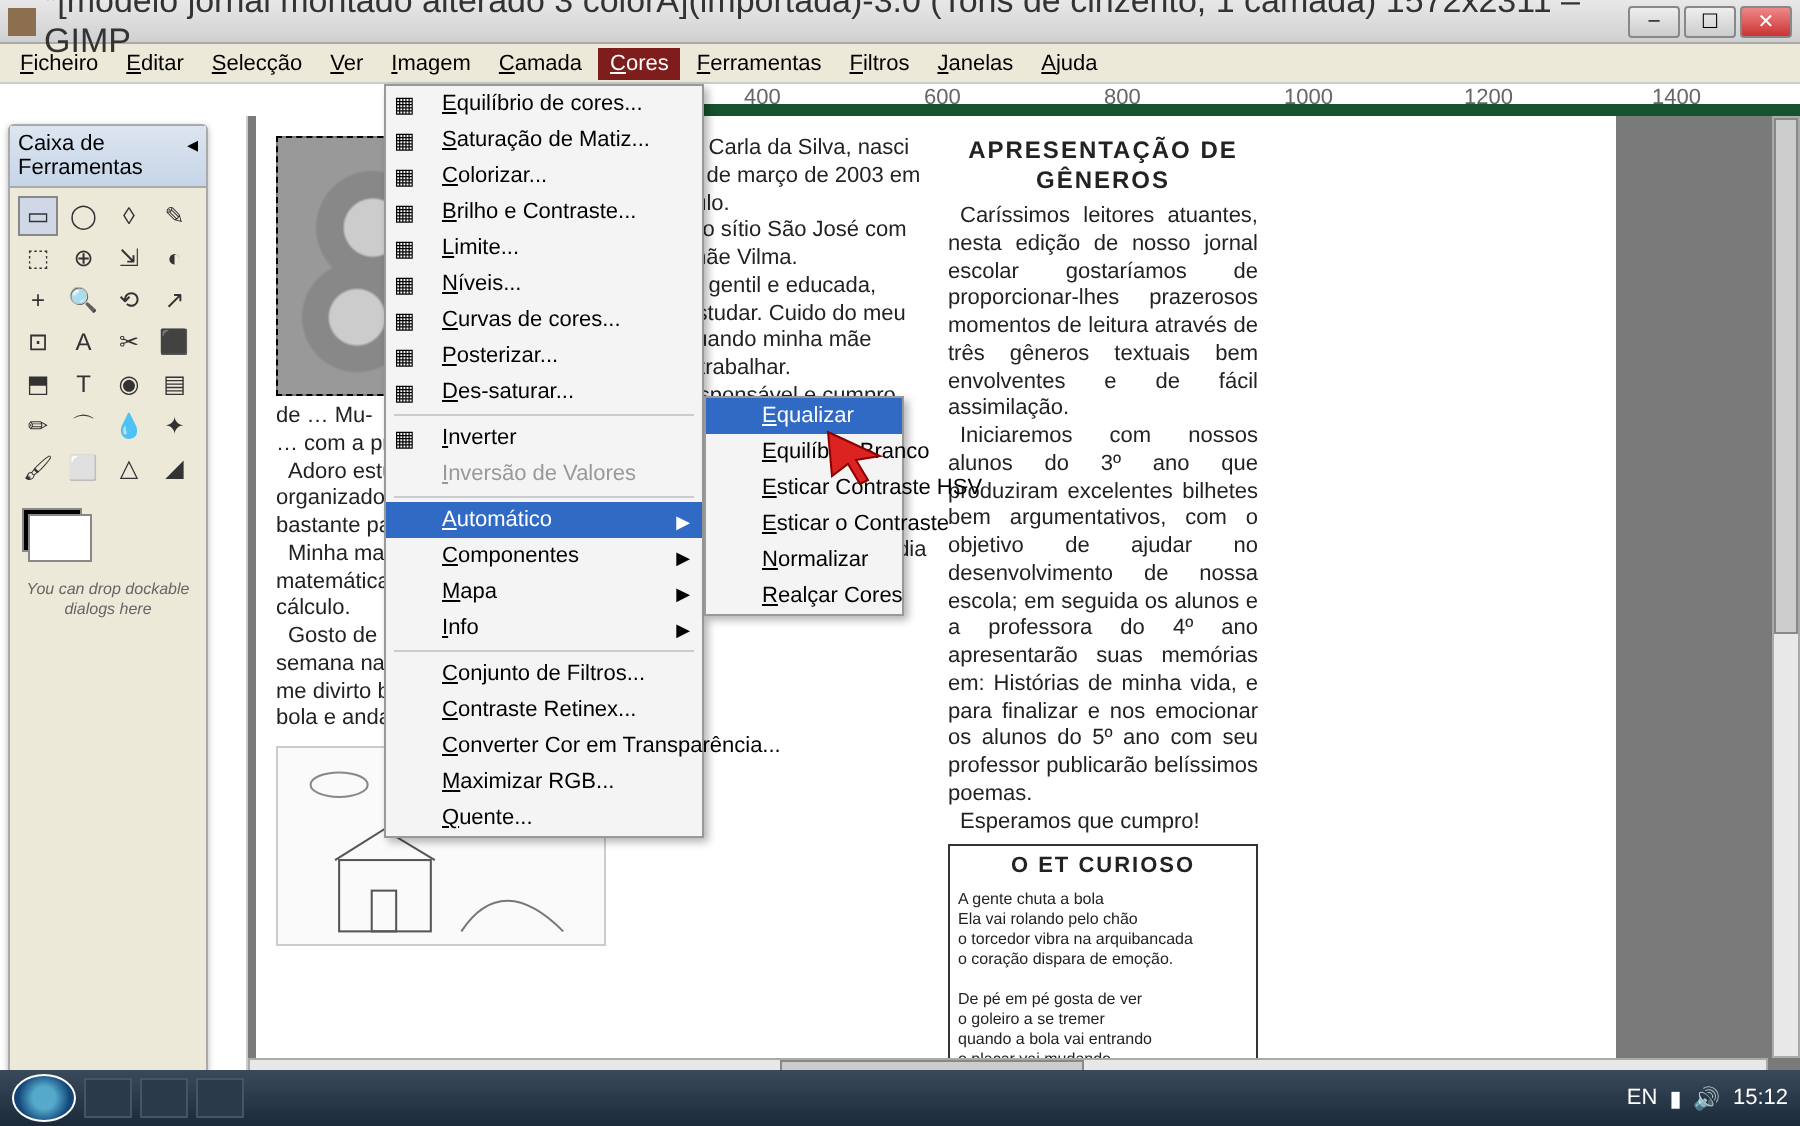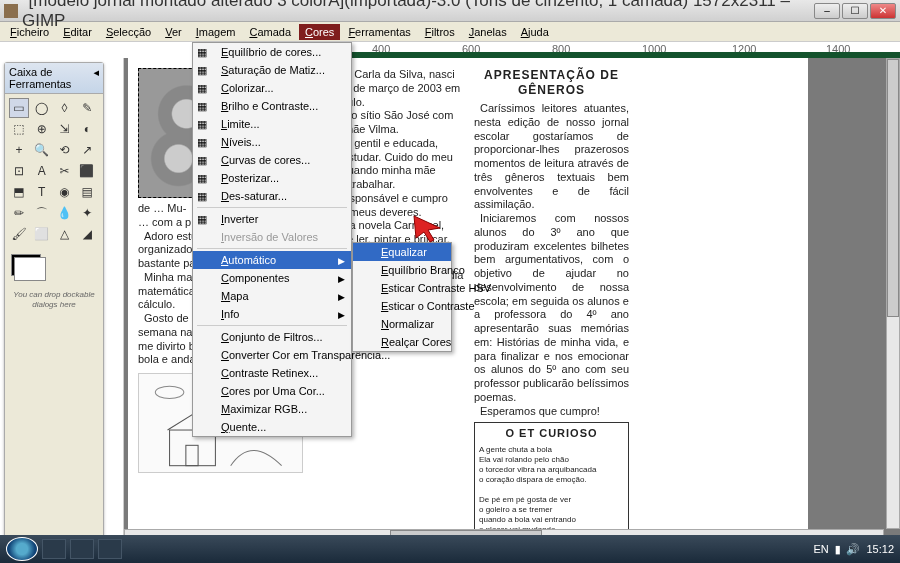--- a/index.html
+++ b/index.html
@@ -41,21 +41,21 @@
 .drawing { width:100%; height:100px; border:1px solid #ccc; margin-top:6px; background:#fafafa; position:relative;}
 .drawing svg{position:absolute;inset:0;}
 .menu { position:absolute; background:#f4f4f4; border:1px solid #999; box-shadow:2px 2px 4px rgba(0,0,0,0.3); z-index:100; }
 .menu-item { padding:3px 22px 3px 28px; white-space:nowrap; cursor:default; position:relative; font-size:11px;}
 .menu-item:hover,.menu-item.hl { background:#316ac5; color:#fff; }
 .menu-item.dis { color:#999; }
 .menu-sep { height:1px; background:#ccc; margin:2px 4px; }
 .menu-item .ico{position:absolute;left:4px;top:3px;width:14px;height:14px;}
 .menu-item .arrow{position:absolute;right:6px;top:5px;font-size:9px;}
 .menu1 { left:192px; top:42px; width:160px;}
-.menu2 { left:352px; top:198px; width:100px;margin-top:44px;}
+.menu2 { left:352px; top:198px; width:100px;}
 .cursor-arrow{position:absolute;left:412px;top:214px;z-index:200;pointer-events:none;}
 .statusbar { height:20px; background:#ece9d8; border-top:1px solid #aaa; display:flex; align-items:center; font-size:10px; padding:0 4px; gap:6px;}
 .statusbar .seg{border:1px inset #ccc;padding:1px 4px;}
 .taskbar { position:absolute; bottom:0; left:0; right:0; height:28px; background:linear-gradient(#3a4a5a,#1a2a3a); display:flex; align-items:center; padding:0 6px; gap:4px;}
 .startbtn { width:32px; height:24px; background:radial-gradient(circle,#5ac 30%,#147 70%); border-radius:50%; border:1px solid #fff;}
 .tbicon { width:24px; height:20px; background:#2a3a4a; border:1px solid #456; }
 .tray { margin-left:auto; color:#fff; font-size:10px; display:flex; align-items:center; gap:6px;}
 u{text-decoration:underline;}
 </style>
 </head>
@@ -227,23 +227,22 @@
     <div class="menu-sep"></div>
     <div class="menu-item"><span class="ico">▦</span><u>I</u>nverter</div>
     <div class="menu-item dis"><u>I</u>nversão de Valores</div>
     <div class="menu-sep"></div>
     <div class="menu-item hl"><u>A</u>utomático<span class="arrow">▶</span></div>
     <div class="menu-item"><u>C</u>omponentes<span class="arrow">▶</span></div>
     <div class="menu-item"><u>M</u>apa<span class="arrow">▶</span></div>
     <div class="menu-item"><u>I</u>nfo<span class="arrow">▶</span></div>
     <div class="menu-sep"></div>
     <div class="menu-item"><u>C</u>onjunto de Filtros...</div>
+    <div class="menu-item"><u>C</u>ontraste Retinex...</div>
     <div class="menu-item"><u>C</u>onverter Cor em Transparência...</div>
-    <div class="menu-item"><u>C</u>ontraste Retinex...</div>
-    <div class="menu-item"><u>C</u>ores por Uma Cor...</div>
     <div class="menu-item"><u>M</u>aximizar RGB...</div>
     <div class="menu-item"><u>Q</u>uente...</div>
   </div>
 <div class="menu menu2" id="menu2">
     <div class="menu-item hl"><u>E</u>qualizar</div>
     <div class="menu-item"><u>E</u>quilíbrio Branco</div>
     <div class="menu-item"><u>E</u>sticar Contraste HSV</div>
     <div class="menu-item"><u>E</u>sticar o Contraste</div>
     <div class="menu-item"><u>N</u>ormalizar</div>
     <div class="menu-item"><u>R</u>ealçar Cores</div>

